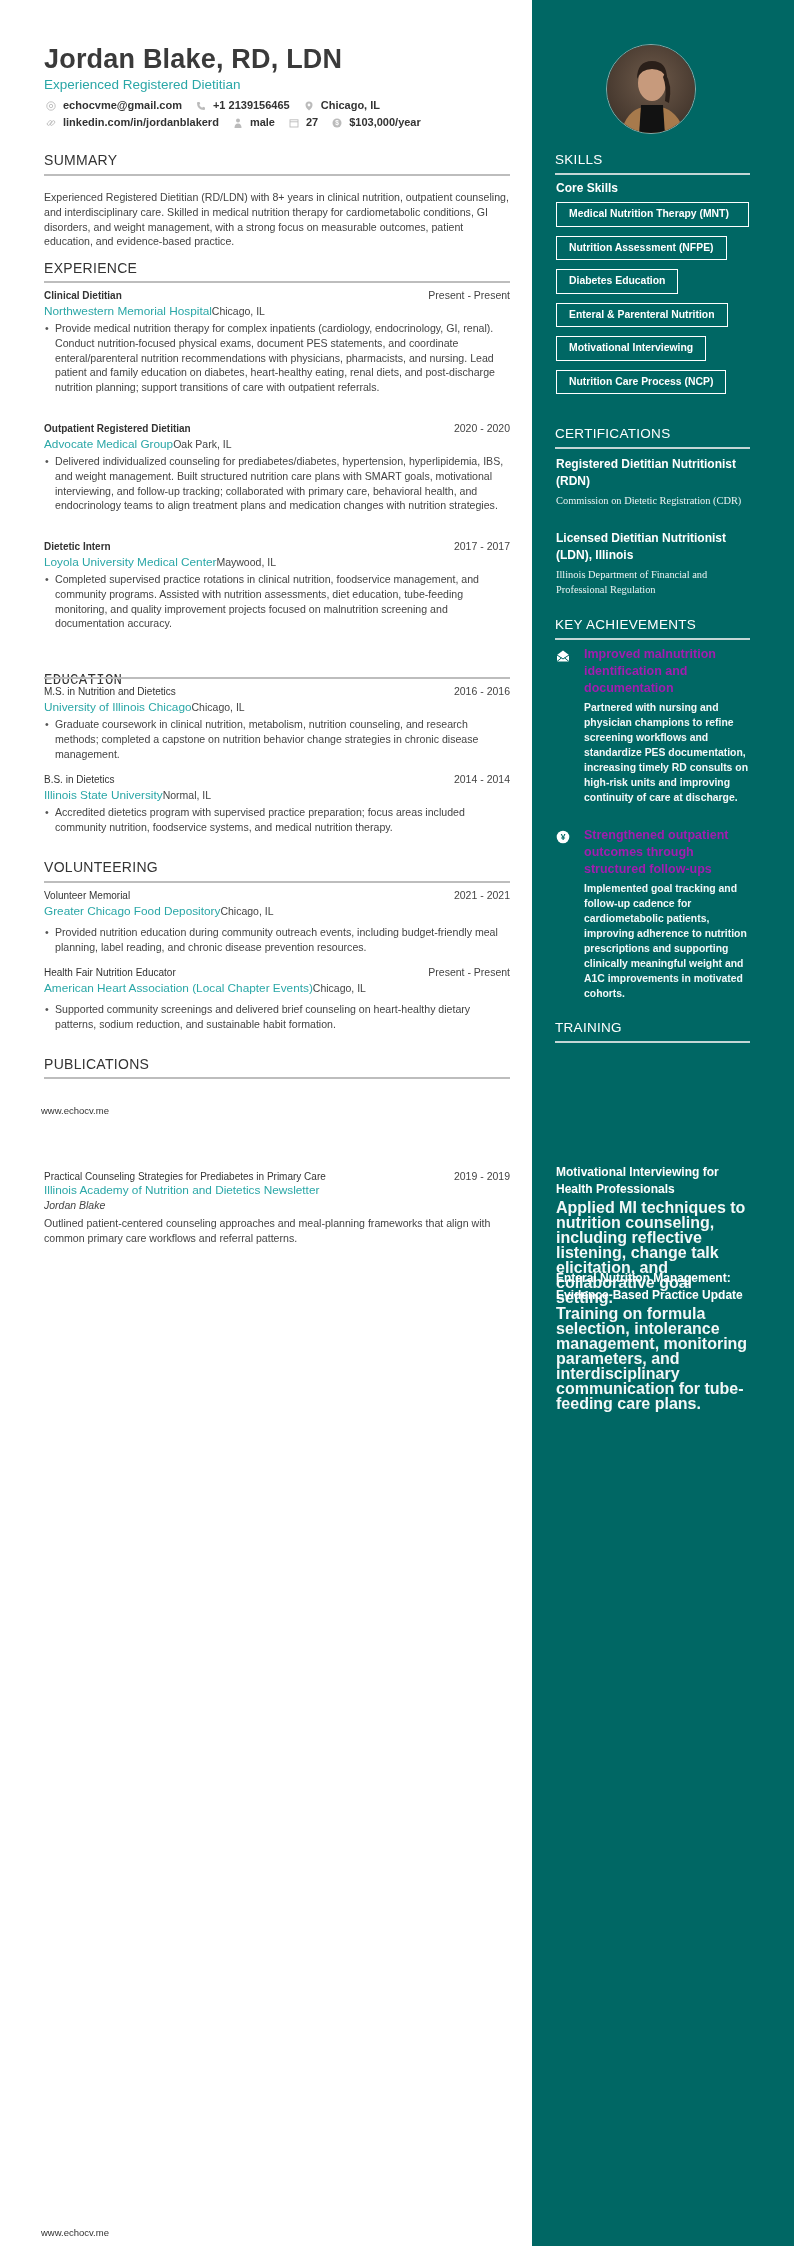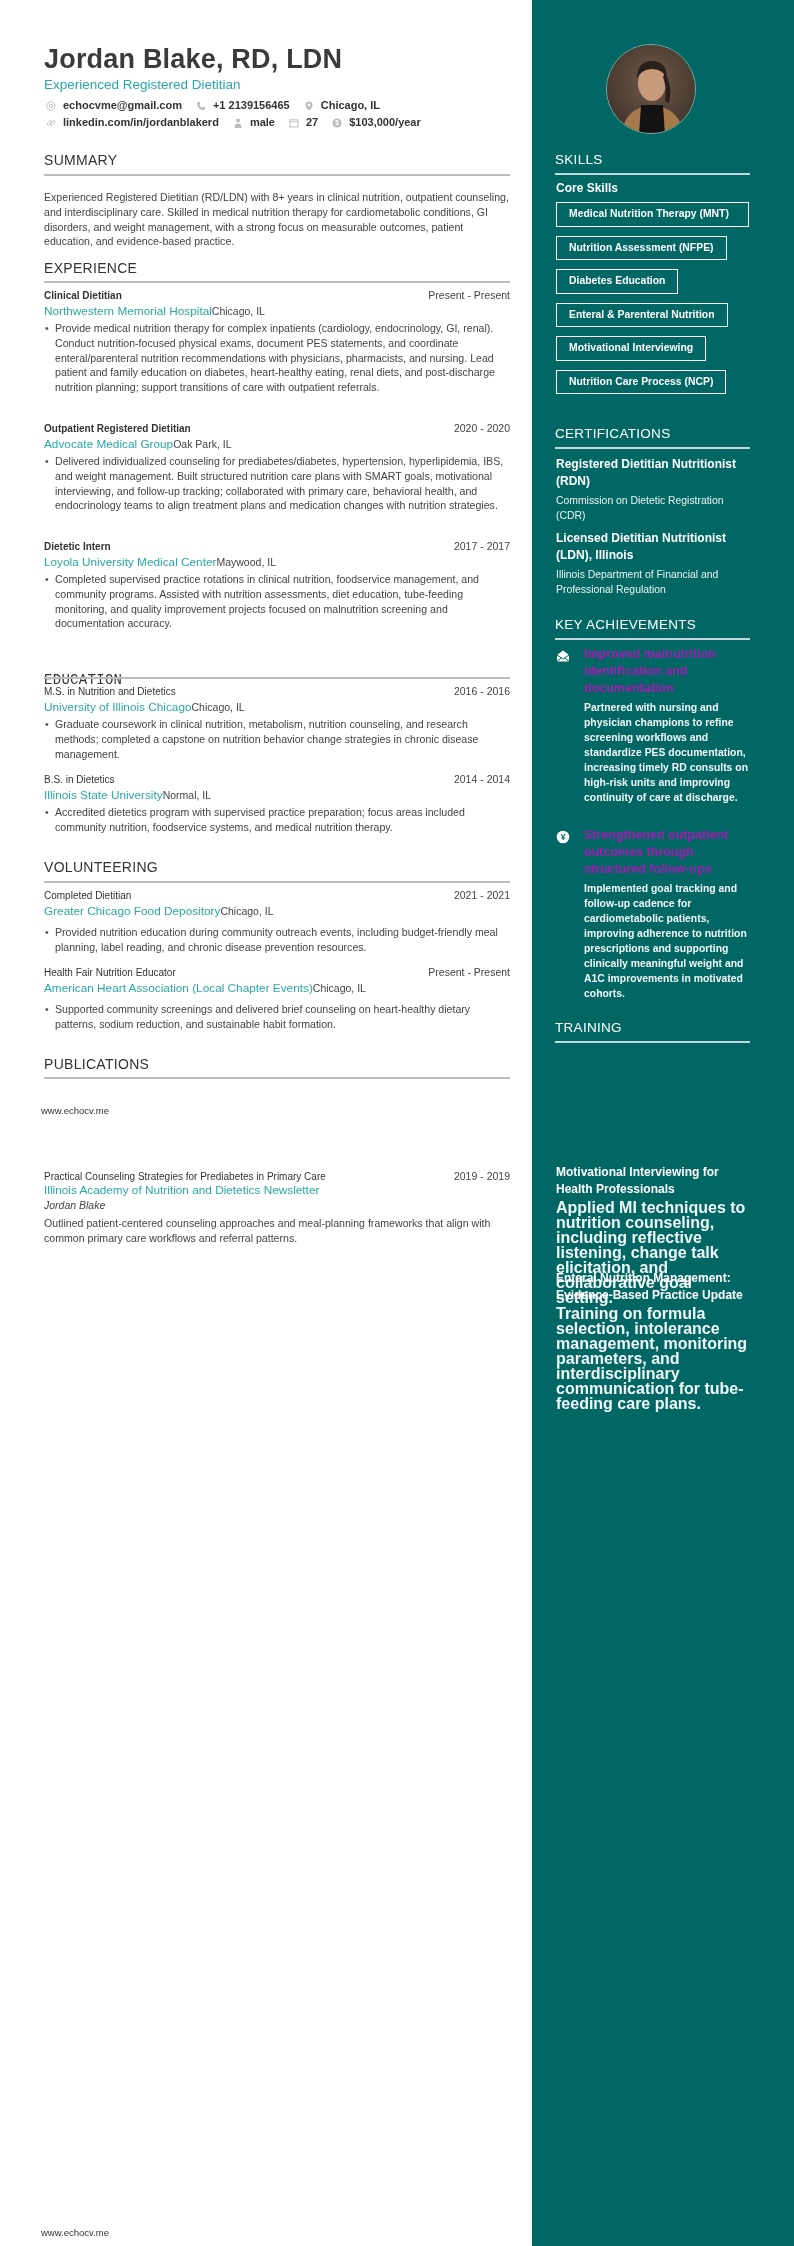--- a/index.html
+++ b/index.html
@@ -43,21 +43,21 @@
 
     
     .avatar { position: absolute; left: 606px; top: 44px; width: 90px; height: 90px; border-radius: 50%; overflow: hidden; border: 1px solid #8aa; }
     .s-title { position: absolute; left: 555px; font-size: 13.5px; color: #fff; letter-spacing: 0.3px; }
     .s-rule { position: absolute; left: 555px; width: 195px; height: 2px; background: #c4d6d5; }
     .s-sub { position: absolute; left: 556px; font-size: 12px; font-weight: bold; color: #fff; }
     .skills { position: absolute; left: 556px; top: 202px; width: 195px; }
     .chip { border: 1px solid #ffffff; padding: 4px 12px; font-size: 10.4px; font-weight: bold; color: #fff; line-height: 14.5px; margin-bottom: 9px; display: table; }
     .cert { position: absolute; left: 556px; width: 195px; }
     .cert-name { font-size: 12px; font-weight: bold; line-height: 16.5px; color: #fff; }
-    .cert-org { font-size: 10.4px; line-height: 15px; color: #ecf4f3; margin-top: 4px; }
+    .cert-org { font-size: 10.4px; line-height: 15px; color: #ecf4f3; margin-top: 4px; font-family: Liberation Serif, serif; }
     .ach { position: absolute; left: 556px; width: 195px; display: flex; }
     .ach-ic { width: 14px; height: 14px; margin-top: 3px; margin-right: 14px; flex: none; display: flex; align-items: center; justify-content: center; }
     .ach-title { font-size: 12.5px; font-weight: bold; line-height: 17px; color: #a21caf; }
     .ach-desc { font-size: 10.4px; line-height: 15px; color: #f2f8f8; margin-top: 3px; font-weight: bold; }
     .train { position: absolute; left: 556px; width: 195px; }
     .train-title { font-size: 12px; font-weight: bold; line-height: 16.5px; color: #fff; }
     .train-desc { font-size: 16px; line-height: 15px; color: #f2f8f8; margin-top: 3px; font-weight: bold; }
   </style>
 </head>
 <body>
@@ -215,21 +215,21 @@
       <ul class="bullets">
           <li>Accredited dietetics program with supervised practice preparation; focus areas included community nutrition, foodservice systems, and medical nutrition therapy.</li>
         </ul>
     </div>
 
     <div class="sec-title" style="top:859px;">VOLUNTEERING</div>
     <div class="sec-rule" style="top:881px;"></div>
 
     <div class="entry" style="top:889px;">
       <div class="e-head">
-        <span class="e-title light">Completed Dietitian</span>
+        <span class="e-title light">Volunteer Memorial</span>
         <span class="e-date">2021 - 2021</span>
       </div>
       <div class="e-sub">
         <span class="e-org">Greater Chicago Food Depository</span>
         <span class="e-loc inset">Chicago, IL</span>
       </div>
       <ul class="bullets" style="margin-top:7px;">
           <li>Provided nutrition education during community outreach events, including budget-friendly meal planning, label reading, and chronic disease prevention resources.</li>
         </ul>
     </div>

